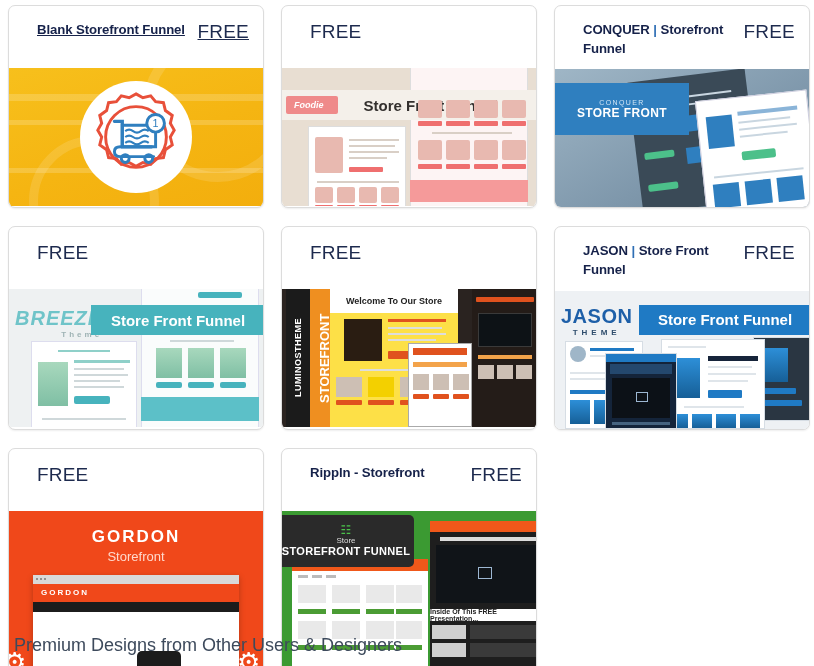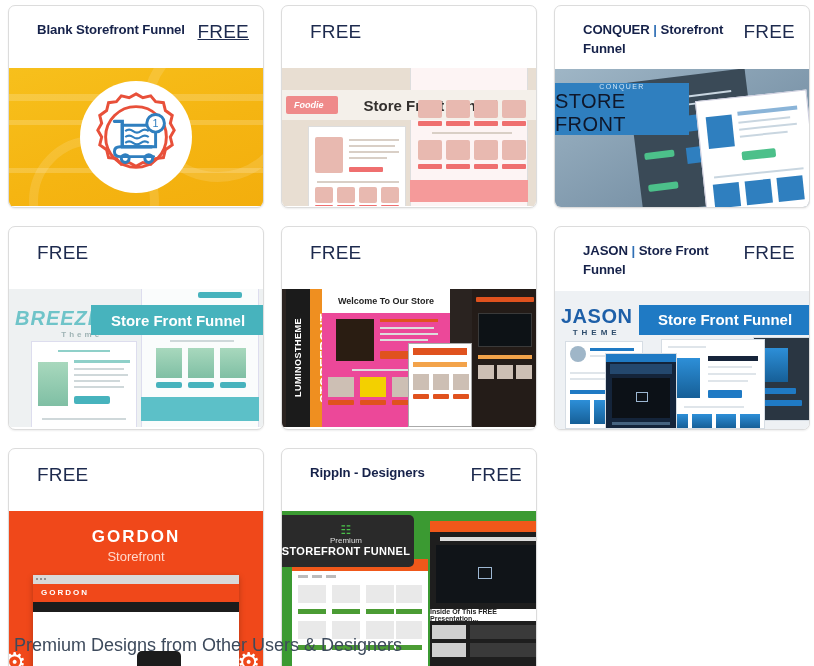--- a/index.html
+++ b/index.html
@@ -32,21 +32,21 @@
     display: flex; align-items: flex-start; justify-content: space-between;
     padding: 14px 14px 11px 28px;
     min-height: 62px;
     gap: 6px;
   }
   .card-title {
     font-size: 13.2px; font-weight: bold; line-height: 1.45;
     color: #16224a; letter-spacing: -0.1px;
     max-width: 152px;
   }
-  .card.hovered .card-title { }
+  .card.hovered .card-title { text-decoration: underline; }
   .card-title .pipe { color: #2f6fb5; font-weight: bold; }
   .price {
     font-size: 19px; color: #1d2a4e; font-weight: normal;
     white-space: nowrap; padding-top: 1px; letter-spacing: 0.2px;
   }
   .card.hovered .price { text-decoration: underline; }
 
   .thumb { width: 100%; height: 138px; position: relative; overflow: hidden; }
 
   
@@ -74,21 +74,21 @@
   .t-foodie .chip{position:absolute;background:#e8b9b0;border-radius:2px;}
   .t-foodie .btn{position:absolute;background:#ef6f6f;height:5px;border-radius:1px;}
   .t-foodie .tline{position:absolute;background:#d9cfc6;height:2px;}
   .t-foodie .strip{position:absolute;left:128px;bottom:4px;width:118px;height:22px;background:#f59a9a;}
 
   
   .t-conquer { background:linear-gradient(150deg,#9fb6c6,#7e97ab 60%,#6e8496); }
   .t-conquer .tile{position:absolute;background:#2e6ea8;}
   .t-conquer .badge{left:0;top:14px;width:134px;height:52px;background:#2f7fbf;display:flex;flex-direction:column;align-items:center;justify-content:center;}
   .t-conquer .badge .sm{color:#cfe4f5;font-size:7px;letter-spacing:1.4px;}
-  .t-conquer .badge .lg{color:#0f172a;font-size:20px;font-weight:normal;letter-spacing:.4px;}
+  .t-conquer .badge .lg{color:#ffffff;font-size:12px;font-weight:bold;letter-spacing:.4px;}
   .t-conquer .pgA{position:absolute;left:80px;top:6px;width:118px;height:132px;background:#3a4a57;transform:rotate(-7deg);}
   .t-conquer .pgB{position:absolute;left:146px;top:26px;width:112px;height:122px;background:#fff;transform:rotate(-6deg);border:1px solid #ccd;}
   .t-conquer .gbtn{position:absolute;background:#4cc08a;height:7px;border-radius:2px;}
   .t-conquer .bbox{position:absolute;background:#2f7fbf;}
   .t-conquer .lnA{position:absolute;background:#c9d6e0;height:2px;}
 
   
   .t-breeze{background:#eef1f2;}
   .t-breeze .logo{position:absolute;left:6px;top:18px;color:#6fc4c9;font-size:20px;font-style:italic;font-weight:bold;letter-spacing:1px;}
   .t-breeze .logo small{display:block;font-size:8px;color:#9fb3b5;font-style:normal;letter-spacing:3px;text-align:right;}
@@ -98,21 +98,21 @@
   .t-breeze .pR{left:132px;top:-2px;width:118px;height:142px;background:#fafcfc;}
   .t-breeze .book{position:absolute;background:linear-gradient(180deg,#a8d8bd,#7fbfa4);}
   .t-breeze .btn{position:absolute;background:#47b3bd;height:6px;border-radius:2px;}
   .t-breeze .ln{position:absolute;background:#cfd8da;height:2px;}
   .t-breeze .strip{position:absolute;left:132px;bottom:6px;width:118px;height:24px;background:#5cc0c8;}
 
   
   .t-lum{background:#2a2320;}
   .t-lum .sidebar{position:absolute;left:4px;top:0;width:24px;height:100%;background:#1b1b1b;color:#fff;font-size:9px;font-weight:bold;writing-mode:vertical-rl;transform:rotate(180deg);display:flex;align-items:center;justify-content:center;letter-spacing:.5px;}
   .t-lum .sidebar2{position:absolute;left:28px;top:0;width:28px;height:100%;background:#ef8f20;color:#fff;font-size:13px;font-weight:bold;writing-mode:vertical-rl;transform:rotate(180deg);display:flex;align-items:center;justify-content:center;}
-  .t-lum .pg{position:absolute;left:40px;top:0;width:128px;height:138px;background:#ec4899;}
+  .t-lum .pg{position:absolute;left:48px;top:0;width:128px;height:138px;background:#fde047;}
   .t-lum .pg .hd{height:24px;background:#fff;color:#222;font-size:9px;font-weight:bold;display:flex;align-items:center;justify-content:center;}
   .t-lum .pgR{position:absolute;left:190px;top:0;width:66px;height:138px;background:#241c18;}
   .t-lum .pgR2{position:absolute;left:126px;top:54px;width:64px;height:84px;background:#fff;border:1px solid #aaa;}
   .t-lum .obtn{position:absolute;background:#e0521e;height:5px;border-radius:1px;}
   .t-lum .box{position:absolute;background:#cdbfb4;}
   .t-lum .ln{position:absolute;background:#ddd;height:2px;}
 
   
   .t-jason{background:#eef1f4;}
   .t-jason .logo{position:absolute;left:6px;top:14px;color:#1d5fa8;font-size:20px;font-weight:bold;letter-spacing:.5px;}
@@ -439,21 +439,21 @@
 
           <div class="phone"></div>
         </div>
         <div class="gearL">⚙</div>
         <div class="gearR">⚙</div>
       </div>
     </div>
 
     <div class="card clip-row">
       <div class="card-head">
-        <div class="card-title">Rippln - Designers</div>
+        <div class="card-title">Rippln - Storefront</div>
         <div class="price">FREE</div>
       </div>
       <div class="thumb t-rippln">
         <div class="pgL">
           <div class="hd"></div>
           <div style="position:absolute;left:6px;top:16px;width:10px;height:3px;background:#bbb;"></div>
           <div style="position:absolute;left:20px;top:16px;width:10px;height:3px;background:#bbb;"></div>
           <div style="position:absolute;left:34px;top:16px;width:10px;height:3px;background:#bbb;"></div>
           <div class="card2" style="left:6px;top:26px;width:28px;height:18px;"></div>
           <div class="card2" style="left:40px;top:26px;width:28px;height:18px;"></div>
@@ -479,21 +479,21 @@
         <div class="vid">
           <div style="position:absolute;left:42px;top:22px;width:14px;height:12px;border:1.5px solid #9db7d2;"></div>
         </div>
         <div class="cap">Inside Of This FREE Presentation...</div>
         <div style="position:absolute;left:150px;top:114px;width:34px;height:14px;background:#cfcfcf;"></div>
         <div style="position:absolute;left:188px;top:114px;width:72px;height:14px;background:#3a3a3a;"></div>
         <div style="position:absolute;left:150px;top:132px;width:34px;height:14px;background:#cfcfcf;"></div>
         <div style="position:absolute;left:188px;top:132px;width:72px;height:14px;background:#3a3a3a;"></div>
         <div class="badge">
           <span class="ic">☷</span>
-          <span class="n">Premium</span>
+          <span class="n">Store</span>
           <span class="t">STOREFRONT FUNNEL</span>
         </div>
       </div>
     </div>
 
   </div>
 
   <div class="footer">Premium Designs from Other Users &amp; Designers</div>
 </div>
 

